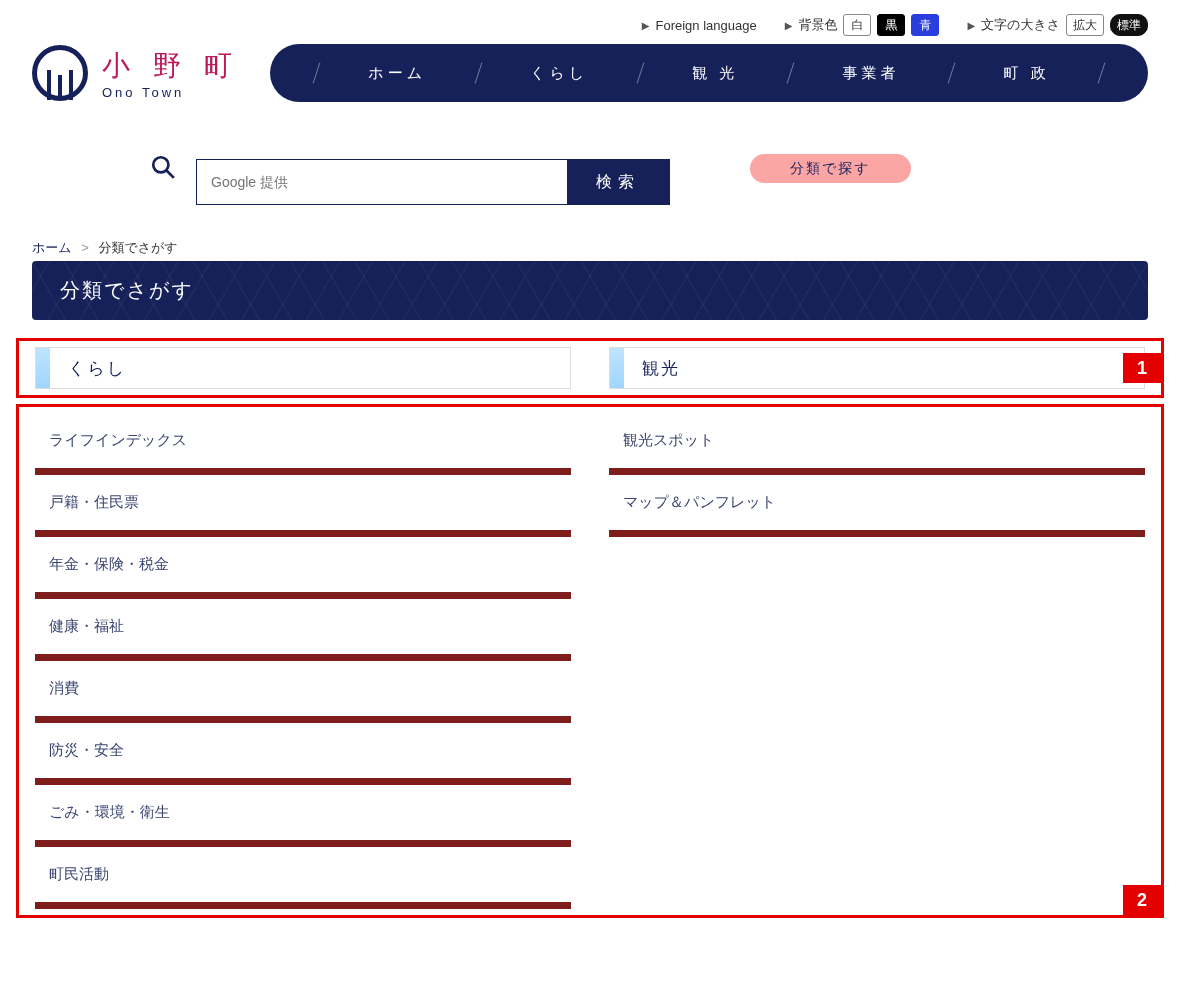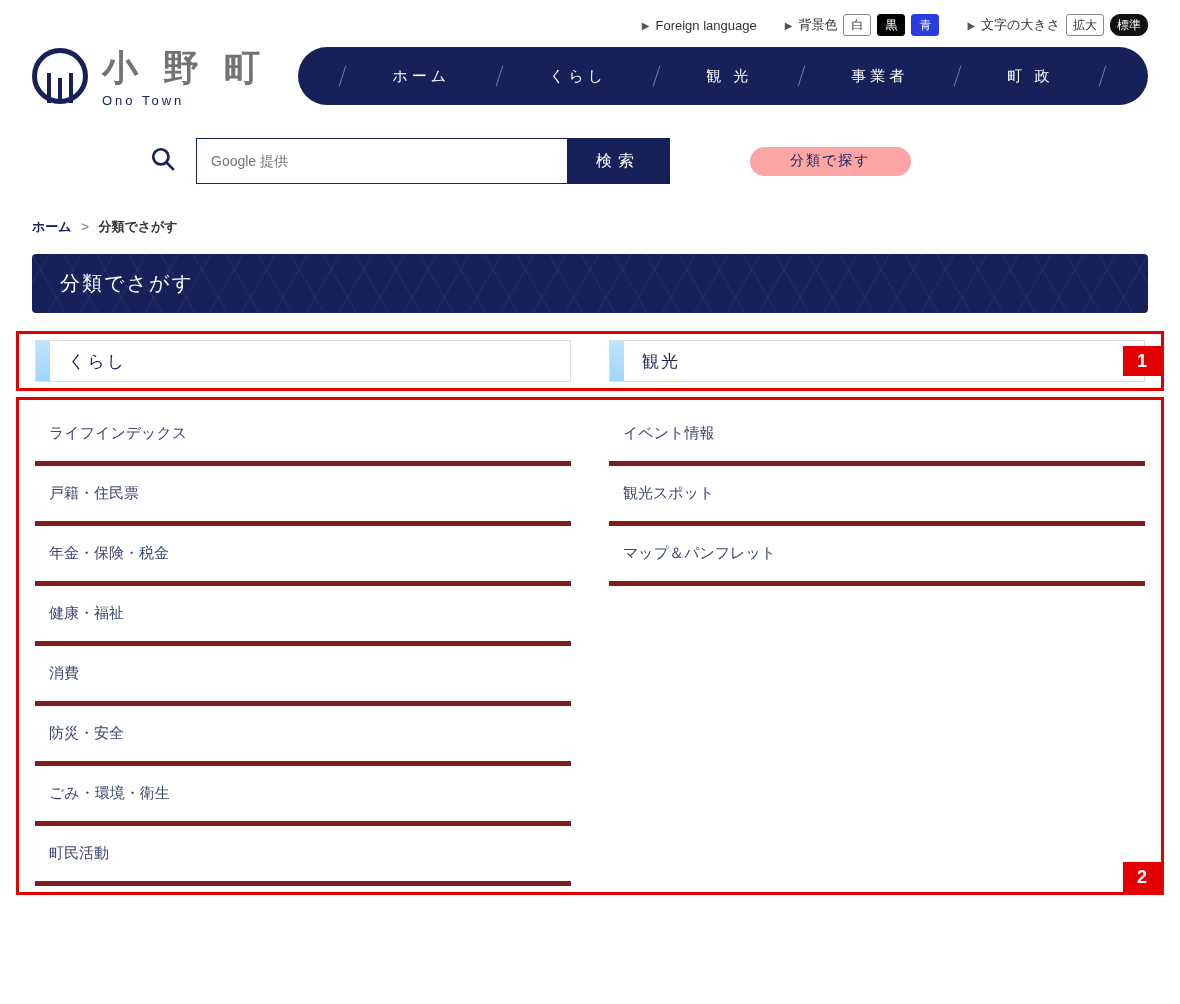--- a/index.html
+++ b/index.html
@@ -55,21 +55,21 @@
   content: "";
   position: absolute;
   bottom: -4px; left: 50%; transform: translateX(-50%);
   width: 26px; height: 30px;
   background:
     linear-gradient(#16215a,#16215a) left/4px 100% no-repeat,
     linear-gradient(#16215a,#16215a) center/4px 70% no-repeat,
     linear-gradient(#16215a,#16215a) right/4px 100% no-repeat;
 }
 .logo-text { display: flex; flex-direction: column; }
-.logo-jp { font-size: 36px; letter-spacing: 8px; color: #737373; font-weight: 700; font-family: "Yu Mincho", serif; }
+.logo-jp { font-size: 28px; letter-spacing: 8px; color: #be185d; font-weight: 400; font-family: "Yu Mincho", serif; }
 .logo-en { font-size: 13px; letter-spacing: 3px; color: #16215a; }
 .main-nav {
   flex: 1;
   background: #16215a;
   border-radius: 40px;
   display: flex;
   justify-content: space-around;
   align-items: center;
   height: 58px;
   padding: 0 30px;
@@ -93,20 +93,21 @@
   display: flex;
   align-items: center;
   gap: 20px;
   padding: 18px 32px 28px 150px;
 }
 .search-icon-wrap { color: #16215a; }
 .search-icon-wrap svg { width: 26px; height: 26px; stroke: #16215a; }
 .search-box {
   display: flex;
   border: 1px solid #16215a;
+  margin-top: 27px;
 }
 .search-input {
   width: 370px;
   height: 44px;
   border: none;
   padding: 0 14px;
   font-size: 14px;
   outline: none;
   color: #888;
 }
@@ -127,24 +128,23 @@
   background: #fca5a5;
   color: #16215a;
   font-size: 14px;
   letter-spacing: 2px;
   cursor: pointer;
   font-family: "Yu Mincho", serif;
 }
 .pill-gap { width: 40px; }
 
 .breadcrumb {
-  padding: 6px 32px 18px;
+  padding: 6px 32px 4px;
   font-size: 13px;
   color: #333;
-  font-weight: bold;
 }
 .breadcrumb a { color: #16215a; text-decoration: none; }
 .breadcrumb .sep { color: #999; margin: 0 6px; }
 
 .page-title {
   margin: 0 32px 18px;
   background: #16215a;
   color: #fff;
   font-size: 20px;
   font-weight: 500;
@@ -198,21 +198,21 @@
   font-size: 17px;
   color: #16215a;
   font-weight: 500;
   font-family: "Yu Mincho", serif;
   letter-spacing: 2px;
   padding-left: 4px;
 }
 
 .sub-list { }
 .sub-item {
-  border-bottom: 5px solid #7f1d1d;
+  border-bottom: 7px solid #7f1d1d;
   padding: 18px 0 18px 14px;
   font-size: 15px;
   color: #3a4670;
   cursor: pointer;
 }
 </style>
 </head>
 <body>
 
 <div class="util-bar">
@@ -309,19 +309,18 @@
         <div class="sub-item">年金・保険・税金</div>
         <div class="sub-item">健康・福祉</div>
         <div class="sub-item">消費</div>
         <div class="sub-item">防災・安全</div>
         <div class="sub-item">ごみ・環境・衛生</div>
         <div class="sub-item">町民活動</div>
       </div>
     </div>
     <div class="cat-col">
       <div class="sub-list">
-        <div class="sub-item">イベント情報</div>
         <div class="sub-item">観光スポット</div>
         <div class="sub-item">マップ＆パンフレット</div>
       </div>
     </div>
   </div>
 </div>
 
 </body></html>

